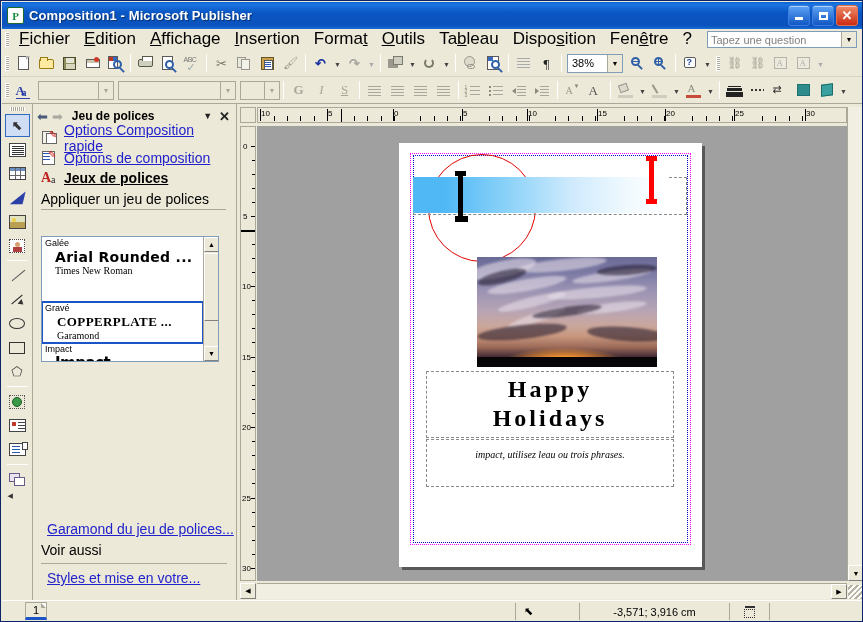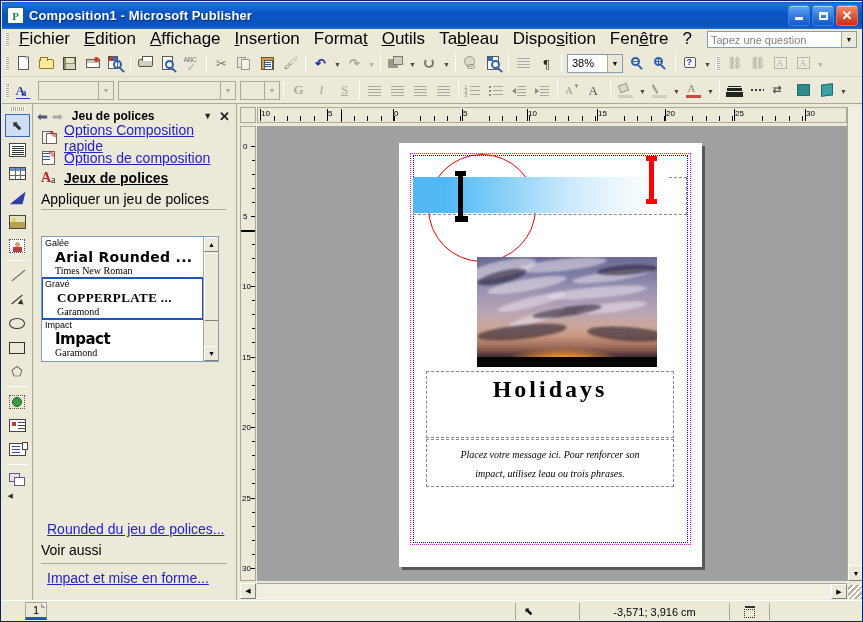--- a/index.html
+++ b/index.html
@@ -160,21 +160,21 @@
   .tp-sectionhdr{font-size:14px;font-weight:normal;color:#000;padding:3px 0 2px 8px;}
   #font-listbox{
     position:absolute;left:8px;top:132px;width:178px;height:126px;
     background:#fff;border:1px solid #7f9db9;overflow:hidden;display:flex;
   }
   #font-list-inner{flex:1;position:relative;overflow:hidden;}
   .fontset{padding:1px 0 1px 3px;position:relative;}
   .fs-name{font-size:9px;color:#000;line-height:11px;}
   .fs-major{font-size:15px;line-height:16px;color:#000;white-space:nowrap;overflow:hidden;}
   .fs-minor{font-size:10px;line-height:12px;color:#000;white-space:nowrap;overflow:hidden;}
-  .fontset.selected{outline:2px solid #1b54c4; outline-offset:-1px; z-index:2;}
+  .fontset.selected{outline:2px solid #1b54c4; outline-offset:-1px; z-index:2;margin-top:24px;}
   #font-scroll{width:15px;background:#ece9d8;border-left:1px solid #aca899;position:relative;}
   .sb-btn{width:15px;height:15px;background:#ece9d8;border:1px solid #fff;
     border-right-color:#808080;border-bottom-color:#808080;
     display:flex;align-items:center;justify-content:center;font-size:7px;color:#000;}
   .sb-thumb{position:absolute;left:0;width:15px;background:#ece9d8;border:1px solid #fff;
     border-right-color:#808080;border-bottom-color:#808080;}
   #tp-bottom{position:absolute;left:0;top:415px;width:204px;}
   .hr-line{height:1px;background:#aca899;margin:3px 10px 4px 8px;}
 
   
@@ -733,26 +733,26 @@
       </div>
       <div id="font-scroll">
         <div class="sb-btn">▲</div>
         <div class="sb-thumb" style="top:16px;height:68px;"></div>
         <div class="sb-btn" style="position:absolute;bottom:0;">▼</div>
       </div>
     </div>
 
     <div id="tp-bottom">
       <div class="tp-link-row" style="padding-left:14px;">
-        <span class="tp-link">Rounded du jeu de polices...</span>
+        <span class="tp-link">Garamond du jeu de polices...</span>
       </div>
       <div class="tp-sectionhdr">Voir aussi</div>
       <div class="hr-line"></div>
       <div class="tp-link-row" style="padding-left:14px;">
-        <span class="tp-link">Impact et mise en forme...</span>
+        <span class="tp-link">Styles et mise en votre...</span>
       </div>
     </div>
   </div>
 
   <div id="doc-area">
 
     <div style="position:absolute;left:3px;top:3px;width:16px;height:16px;background:#ece9d8;border:1px solid #aca899;"></div>
 
     <div id="hruler">
       <div class="rlabel" style="left:3px;top:2px;">10</div>
@@ -822,26 +822,26 @@
           <div class="dark" style="left:0px;top:14px;width:50px;height:12px;transform:rotate(-14deg);"></div>
           <div class="dark" style="left:120px;top:8px;width:60px;height:10px;transform:rotate(-4deg);"></div>
           <div class="dark" style="left:55px;top:50px;width:70px;height:9px;transform:rotate(-8deg);"></div>
           <div class="dark" style="left:0px;top:68px;width:90px;height:14px;transform:rotate(-6deg);"></div>
           <div class="dark" style="left:110px;top:70px;width:80px;height:14px;transform:rotate(4deg);"></div>
           <div class="ground"></div>
         </div>
 
         <div class="dash-box" style="left:27px;top:228px;width:248px;height:67px;"></div>
         <div id="happy-text" style="left:27px;top:232px;width:248px;">
+          <div class="hh-line" style="font-size:24px;line-height:29px;">Happy</div>
           <div class="hh-line" style="font-size:24px;line-height:29px;">Holidays</div>
         </div>
 
         <div class="dash-box" style="left:27px;top:296px;width:248px;height:48px;"></div>
         <div id="msg-text" style="left:30px;top:302px;width:242px;font-size:10px;line-height:19px;">
-          <div>Placez votre message ici. Pour renforcer son</div>
           <div>impact, utilisez leau ou trois phrases.</div>
         </div>
 
       </div>
     </div>
 
     <div id="vr-topbtn" class="sbsq">▲</div>
     <div id="vscroll">
       <div class="sbsq" style="position:absolute;left:0;bottom:0;width:16px;height:16px;">▼</div>
     </div>

